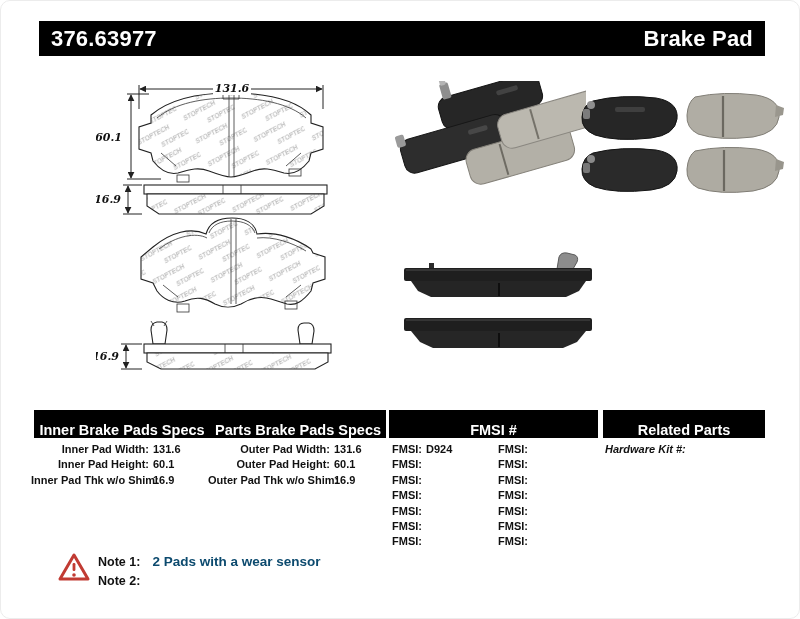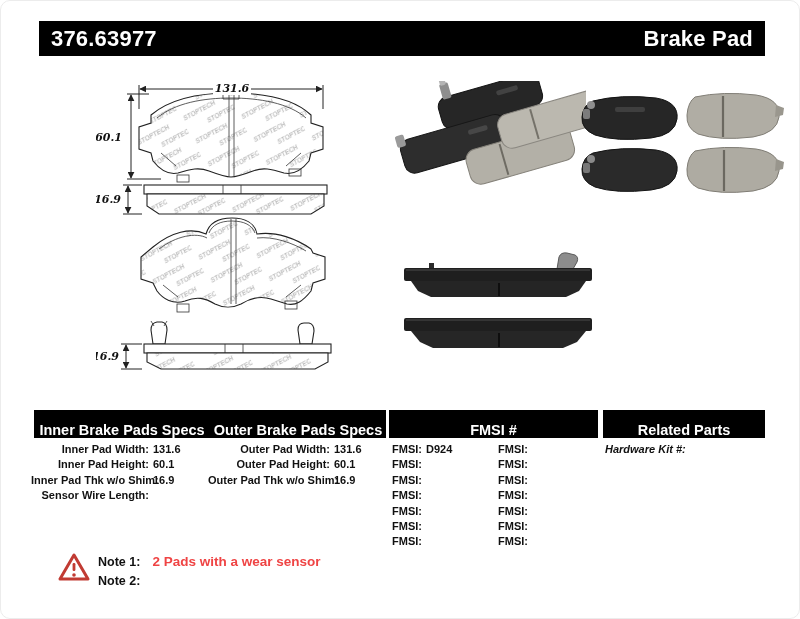--- a/index.html
+++ b/index.html
@@ -27,21 +27,21 @@
   .spec-block{position:absolute;font-size:11px;font-weight:bold;color:#111;}
   .spec-row{display:flex;line-height:15.4px;white-space:nowrap;}
   .spec-lbl{display:inline-block;text-align:right;}
   .spec-val{margin-left:4px;}
   .inner-block .spec-lbl{width:118px;}
   .outer-block .spec-lbl{width:122px;}
   .fmsi-col .spec-lbl{text-align:left;}
   .rel-block .spec-lbl{text-align:left;}
   
   .note-line{position:absolute;font-weight:bold;font-size:12.5px;color:#111;white-space:nowrap;}
-  .note-text-red{color:#ef4444;font-size:13.5px;margin-left:12px;}
+  .note-text-red{color:#0c4a6e;font-size:13.5px;margin-left:12px;}
   .warn-icon{position:absolute;left:56px;top:551px;}
   
   .layer{position:absolute;}
   .dim-label{font-family:"DejaVu Serif",serif;font-style:italic;font-weight:bold;font-size:11px;fill:#111;}
   .dline{stroke:#222;stroke-width:1;}
   .thin{stroke:#333;stroke-width:0.8;fill:none;}
   .outline{stroke:#222;stroke-width:1.1;}
 </style>
 </head>
 <body>
@@ -195,45 +195,41 @@
     <g>
       <rect x="403" y="317" width="188" height="13" rx="2" fill="#1f1f1f"></rect>
       <line x1="405" y1="319" x2="589" y2="319" stroke="#4d4d4d" stroke-width="1.2"></line>
       <path d="M410 330 L585 330 L576 341 L562 347 L432 347 L419 341 Z" fill="#262626"></path>
       <line x1="498" y1="332" x2="498" y2="346" stroke="#050505" stroke-width="1.4"></line>
     </g>
   </svg>
 
   <div class="tbl-hdr split" style="left:33px;width:352px;">
     <span>Inner Brake Pads Specs</span>
-    <span>Outer Brake Pads Specs</span>
+    <span>Parts Brake Pads Specs</span>
   </div>
   <div class="tbl-hdr" style="left:388px;width:209px;">
     <span>FMSI #</span>
   </div>
   <div class="tbl-hdr" style="left:602px;width:162px;">
     <span>Related Parts</span>
   </div>
 
   <div class="spec-block inner-block" style="left:30px;top:441px;">
     <div class="spec-row">
         <span class="spec-lbl">Inner Pad Width:</span>
         <span class="spec-val">131.6</span>
       </div>
     <div class="spec-row">
         <span class="spec-lbl">Inner Pad Height:</span>
         <span class="spec-val">60.1</span>
       </div>
     <div class="spec-row">
         <span class="spec-lbl">Inner Pad Thk w/o Shim:</span>
         <span class="spec-val">16.9</span>
-      </div>
-    <div class="spec-row">
-        <span class="spec-lbl">Sensor Wire Length:</span>
-        <span class="spec-val"></span>
       </div>
   </div>
 
   <div class="spec-block outer-block" style="left:183px;top:441px;margin-left:24px;">
     <div class="spec-row">
         <span class="spec-lbl">Outer Pad Width:</span>
         <span class="spec-val">131.6</span>
       </div>
     <div class="spec-row">
         <span class="spec-lbl">Outer Pad Height:</span>

